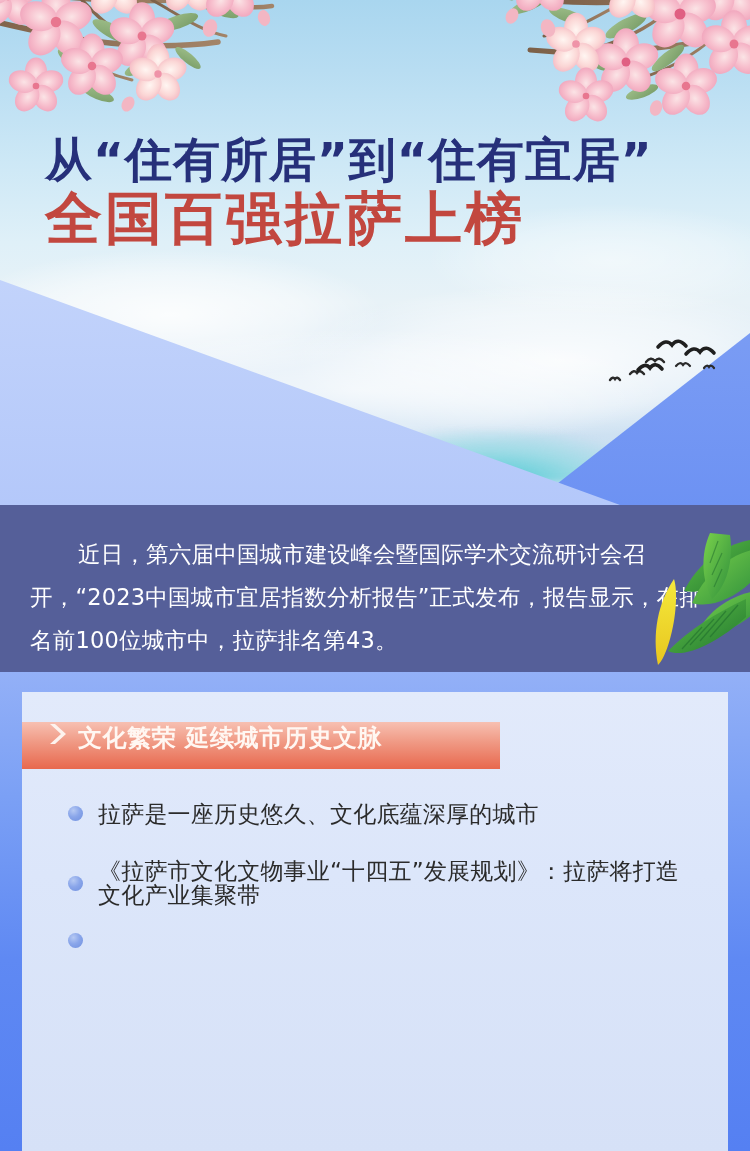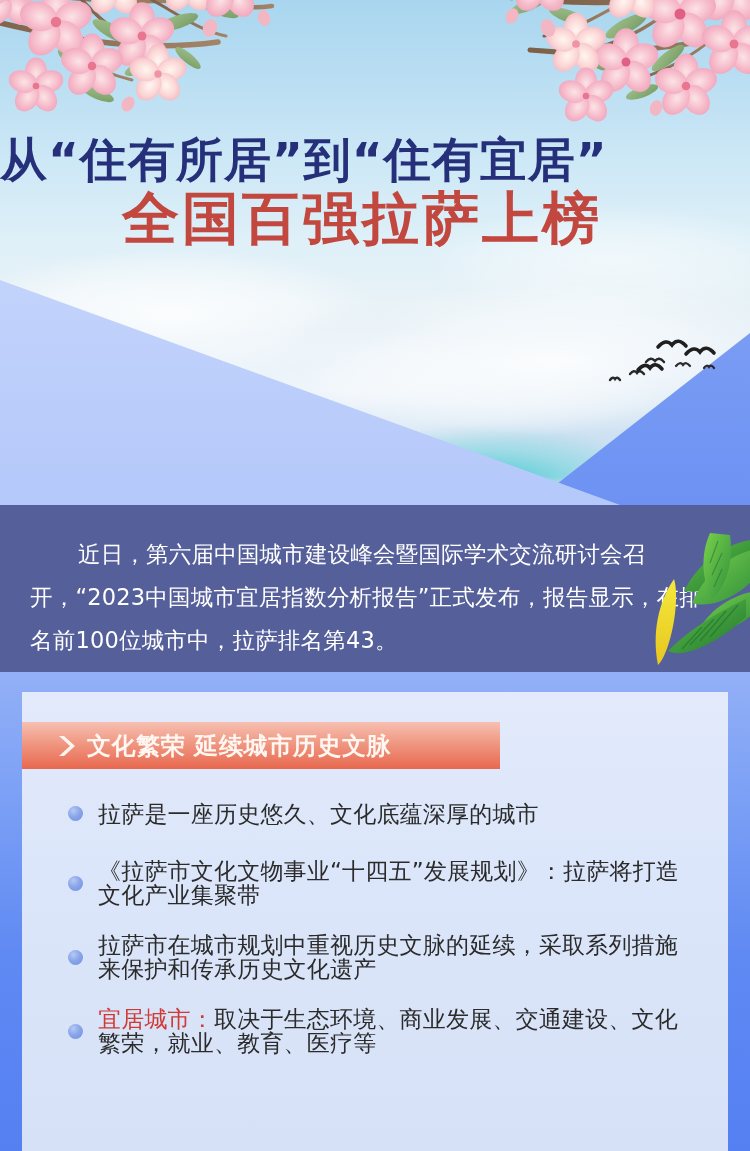--- a/index.html
+++ b/index.html
@@ -53,22 +53,23 @@
 
   
   .birds{position:absolute;left:600px;top:330px;width:140px;height:70px;}
 
   
   .blossom-left{position:absolute;left:-18px;top:-30px;width:400px;height:200px;}
   .blossom-right{position:absolute;right:-10px;top:-34px;width:380px;height:190px;}
 
   
   .title-wrap{
-    position:absolute;left:0;top:133px;width:602px;text-align:right;
+    position:absolute;left:0;top:133px;width:602px;text-align:left;
     z-index:6;
+    padding-left:45px;
   }
   .title-line1{
     font-family:"DejaVu Sans","Liberation Sans",sans-serif;
     font-size:47px;
     font-weight:bold;
     color:#26307a;
     letter-spacing:1px;
     line-height:1.14;
     white-space:nowrap;
   }
@@ -116,22 +117,22 @@
     z-index:4;
     overflow:hidden;
   }
 
   
   .banner{
     position:relative;
     margin:30px 0 0 0;
     width:478px;height:47px;
     background:linear-gradient(180deg,#f7c0b2 0%,#f09a85 42%,#e8684e 100%);
-    display:flex;align-items:center;
-    padding-left:35px;
+    display:flex;align-items:flex-start;
+    padding-left:26px;
     box-sizing:border-box;
   }
   .banner .chev{
     width:19px;height:24px;margin-right:11px;flex:none;display:block;
   }
   .banner-title{
     color:#fff7f2;
     font-family:"DejaVu Sans","Liberation Sans",sans-serif;
     font-size:24px;font-weight:bold;letter-spacing:.6px;
     white-space:nowrap;
@@ -538,24 +539,19 @@
         <span class="txt">拉萨是一座历史悠久、文化底蕴深厚的城市</span>
       </li>
 
       <li class="bullet multi">
         <span class="dot"></span>
         <span class="txt">《拉萨市文化文物事业“十四五”发展规划》：拉萨将打造文化产业集聚带</span>
       </li>
 
       <li class="bullet multi">
         <span class="dot"></span>
-        <span class="txt">拉萨市在城市规划中重视历史文脉的延续，采取系列措施来保护和传承历史文化遗产</span>
       </li>
 
-      <li class="bullet multi">
-        <span class="dot"></span>
-        <span class="txt"><span class="hl">宜居城市：</span><span>取决于生态环境、商业发展、交通建设、文化繁荣，就业、教育、医疗等</span></span>
-      </li>
 
     </ul>
   </div>
 
 </div>
 
 </body></html>

